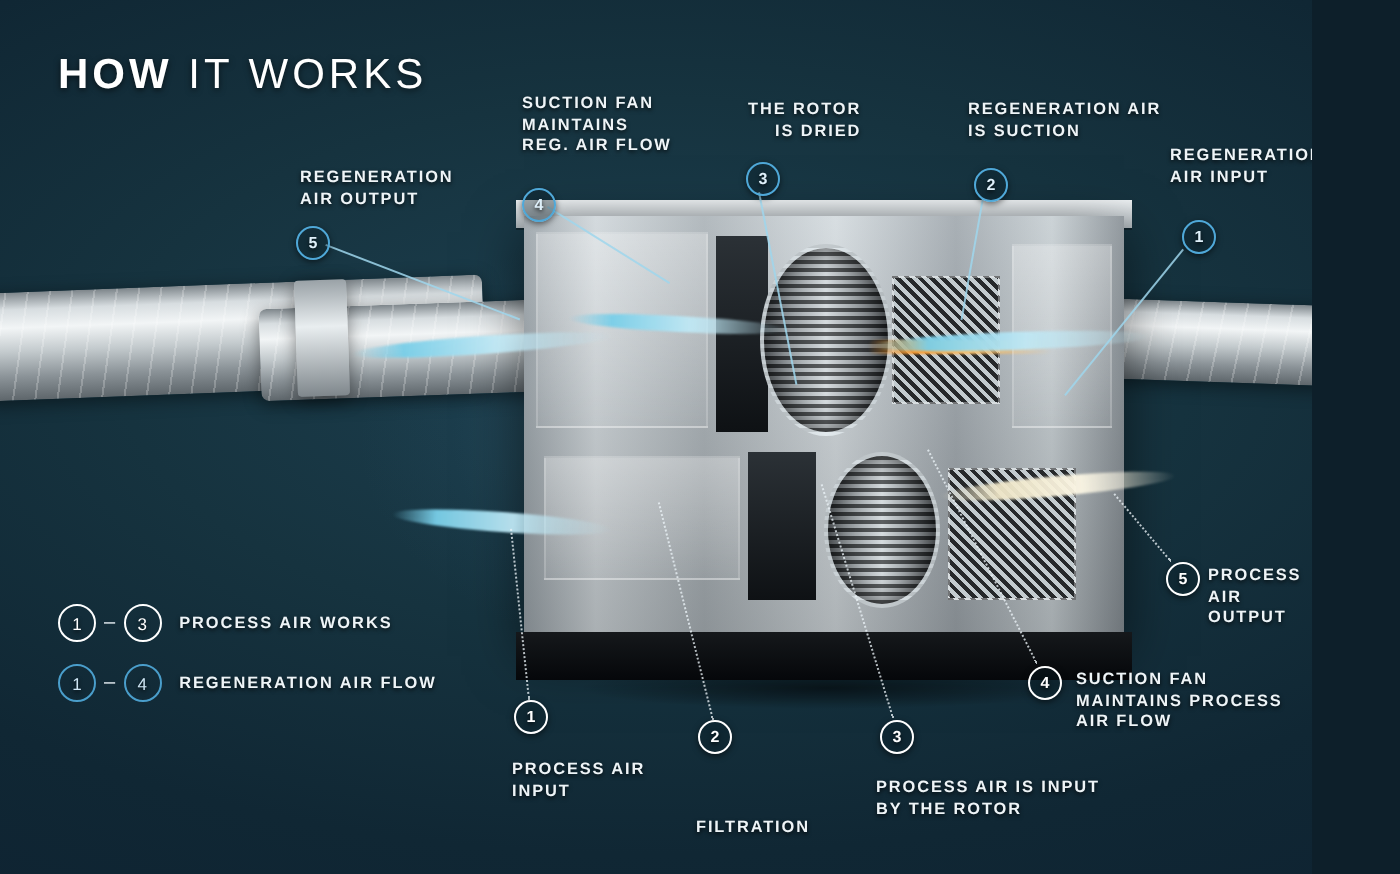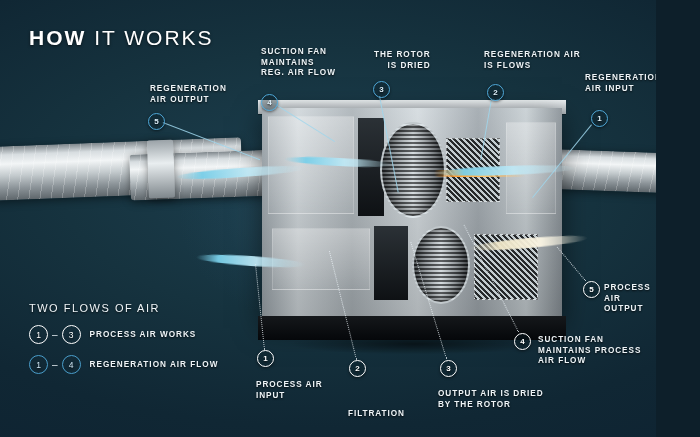--- a/index.html
+++ b/index.html
@@ -243,21 +243,21 @@
         <i></i>
       </div>
       <div class="marker blue" style="left: 373px; top: 81px;">3</div>
       <div class="lbl" style="left: 374px; top: 50px; text-align: right;">THE ROTOR
 IS DRIED</div>
       <div class="leader" style="left: 492px; top: 99px; width: 62px; transform: rotate(100deg);">
         <i></i>
       </div>
       <div class="marker blue" style="left: 487px; top: 84px;">2</div>
       <div class="lbl" style="left: 484px; top: 50px;">REGENERATION AIR
-IS FLOWS</div>
+IS SUCTION</div>
       <div class="leader" style="left: 592px; top: 125px; width: 94px; transform: rotate(129deg);">
         <i></i>
       </div>
       <div class="marker blue" style="left: 591px; top: 110px;">1</div>
       <div class="lbl" style="left: 585px; top: 73px;">REGENERATION
 AIR INPUT</div>
       <div class="leader dotted" style="left: 585px; top: 281px; width: 44px; transform: rotate(-130deg);">
         <i></i>
       </div>
       <div class="marker" style="left: 583px; top: 281px;">5</div>
@@ -278,26 +278,25 @@
 INPUT</div>
       <div class="leader dotted" style="left: 356px; top: 360px; width: 112px; transform: rotate(-104deg);">
         <i></i>
       </div>
       <div class="marker" style="left: 349px; top: 360px;">2</div>
       <div class="lbl" style="left: 348px; top: 409px;">FILTRATION</div>
       <div class="leader dotted" style="left: 446px; top: 359px; width: 122px; transform: rotate(-107deg);">
         <i></i>
       </div>
       <div class="marker" style="left: 440px; top: 360px;">3</div>
-      <div class="lbl" style="left: 438px; top: 389px;">OUTPUT AIR IS DRIED
+      <div class="lbl" style="left: 438px; top: 389px;">PROCESS AIR IS INPUT
 BY THE ROTOR</div>
     </div>
 
   <div class="legend">
-    <h2>TWO FLOWS OF AIR</h2>
     <div id="legend-rows">
         <div class="legend-row">
           <div class="lg-circ">1</div>
           <span class="lg-dash">–</span>
           <div class="lg-circ">3</div>
           <span class="lg-text">PROCESS AIR WORKS</span>
         </div>
         <div class="legend-row">
           <div class="lg-circ blue">1</div>
           <span class="lg-dash">–</span>

